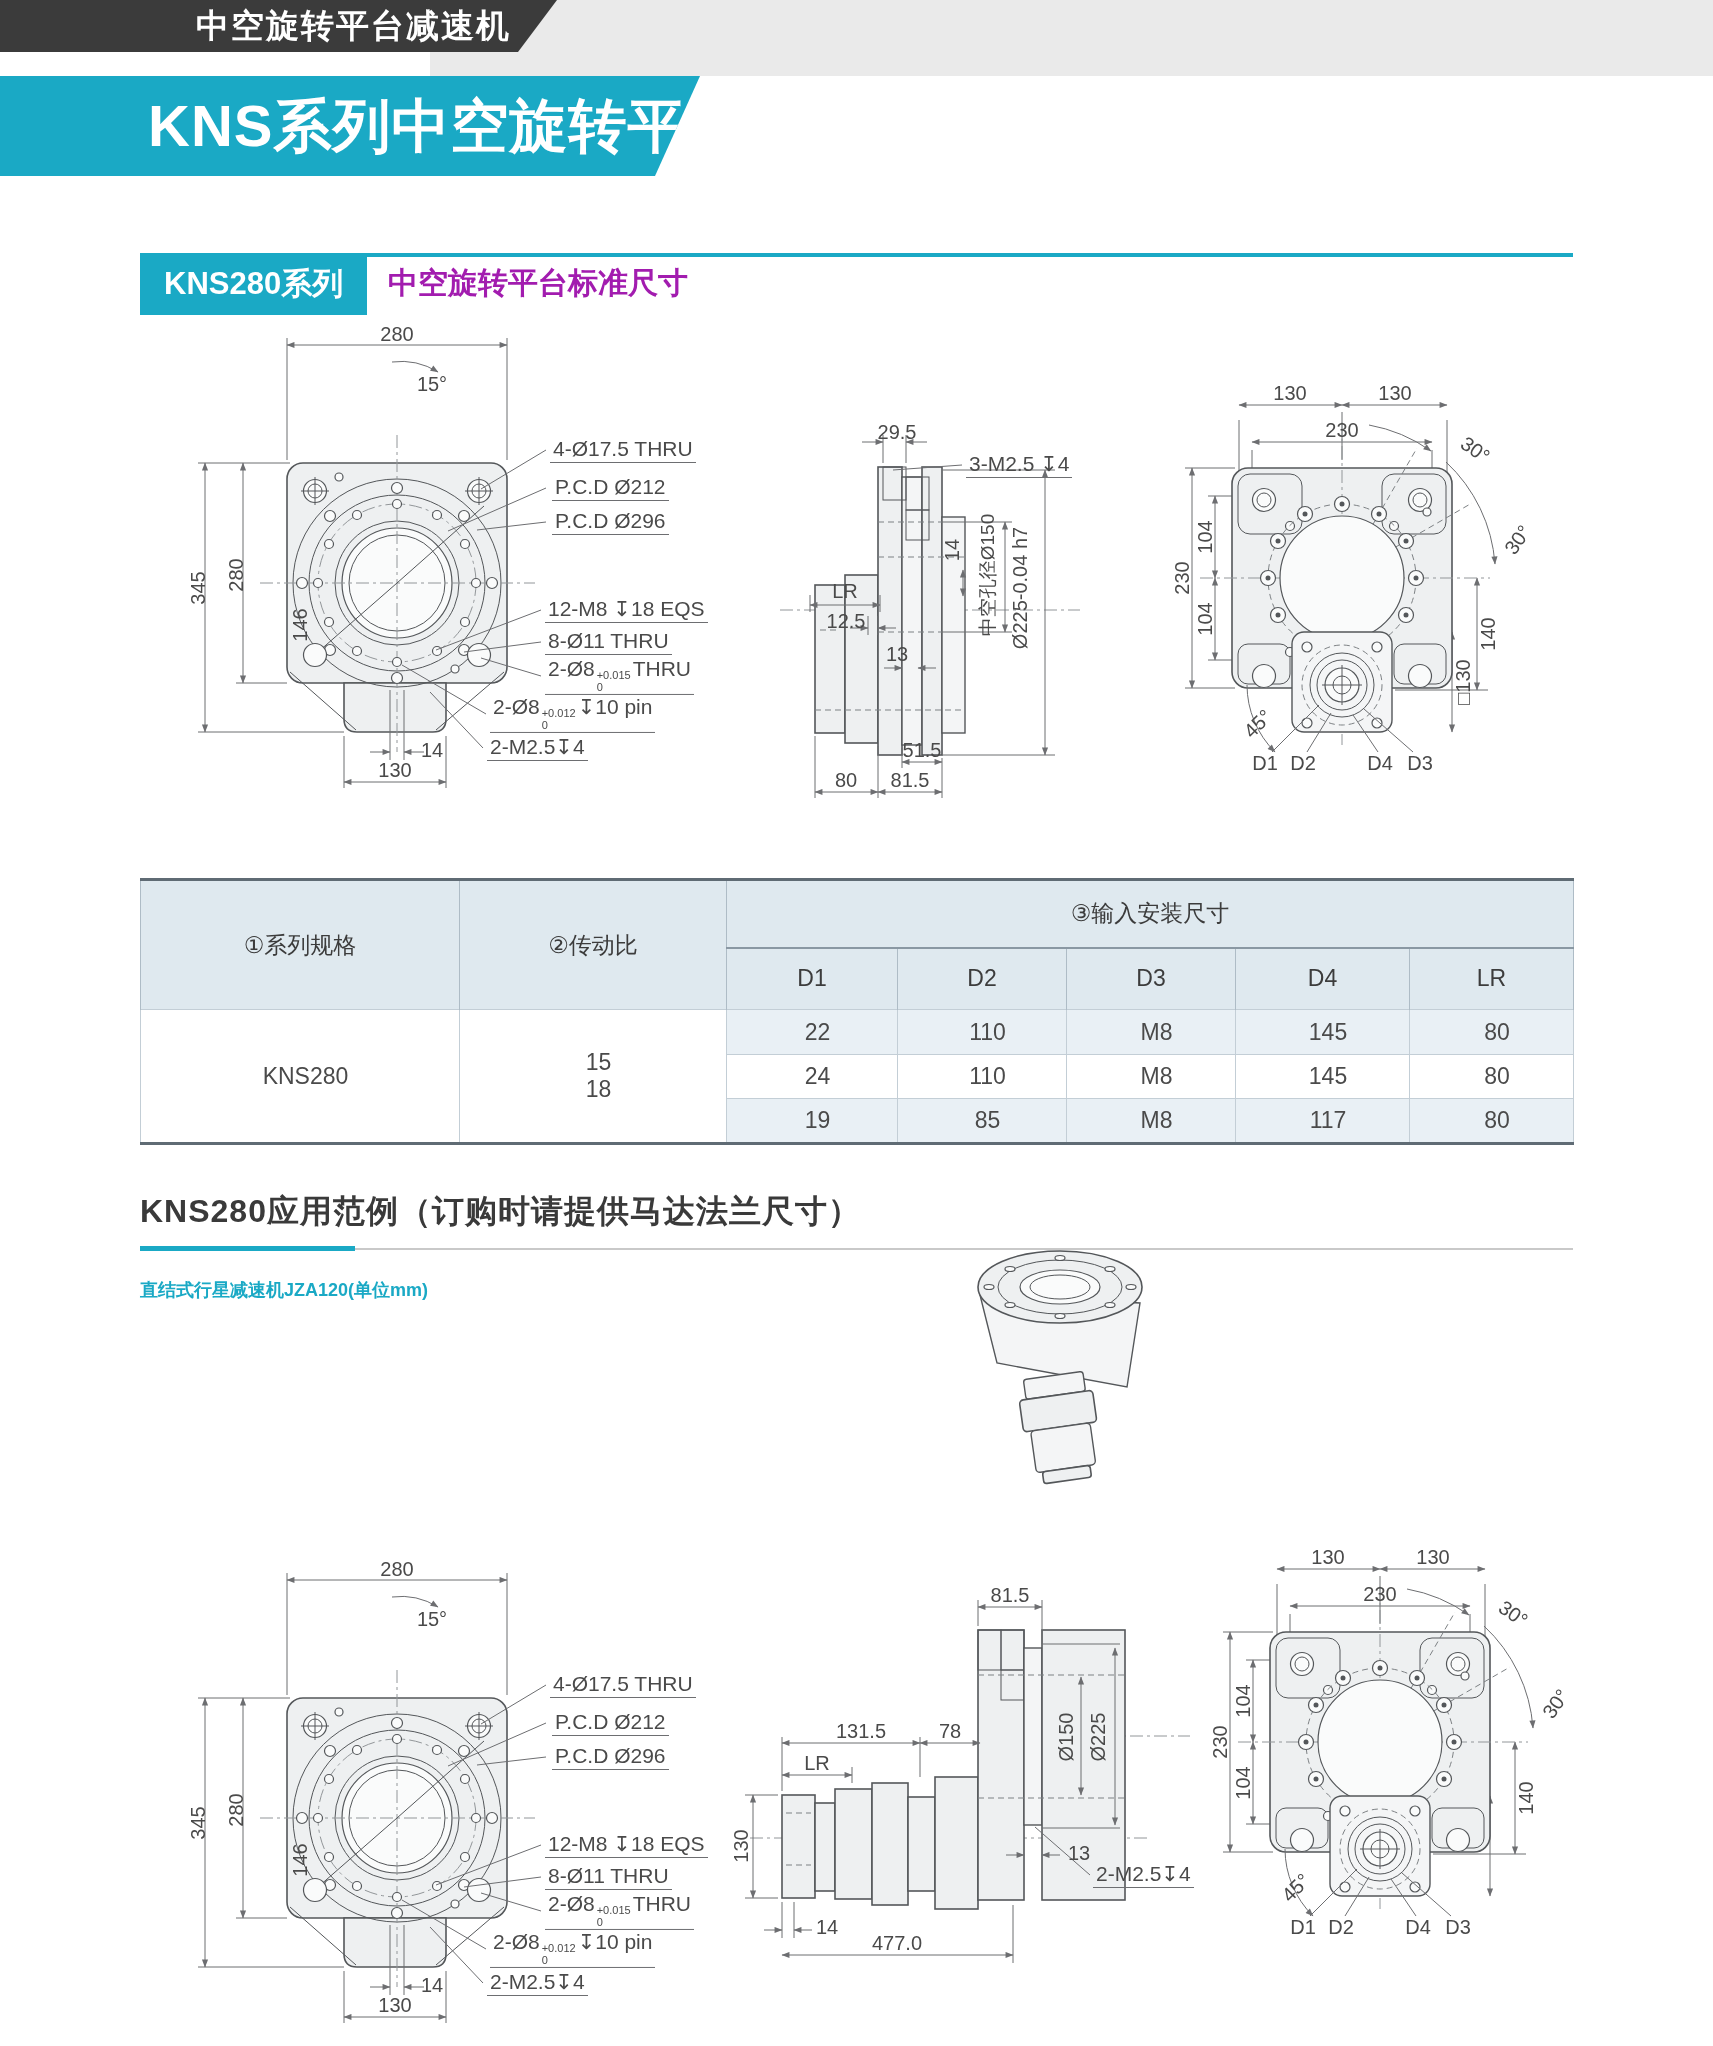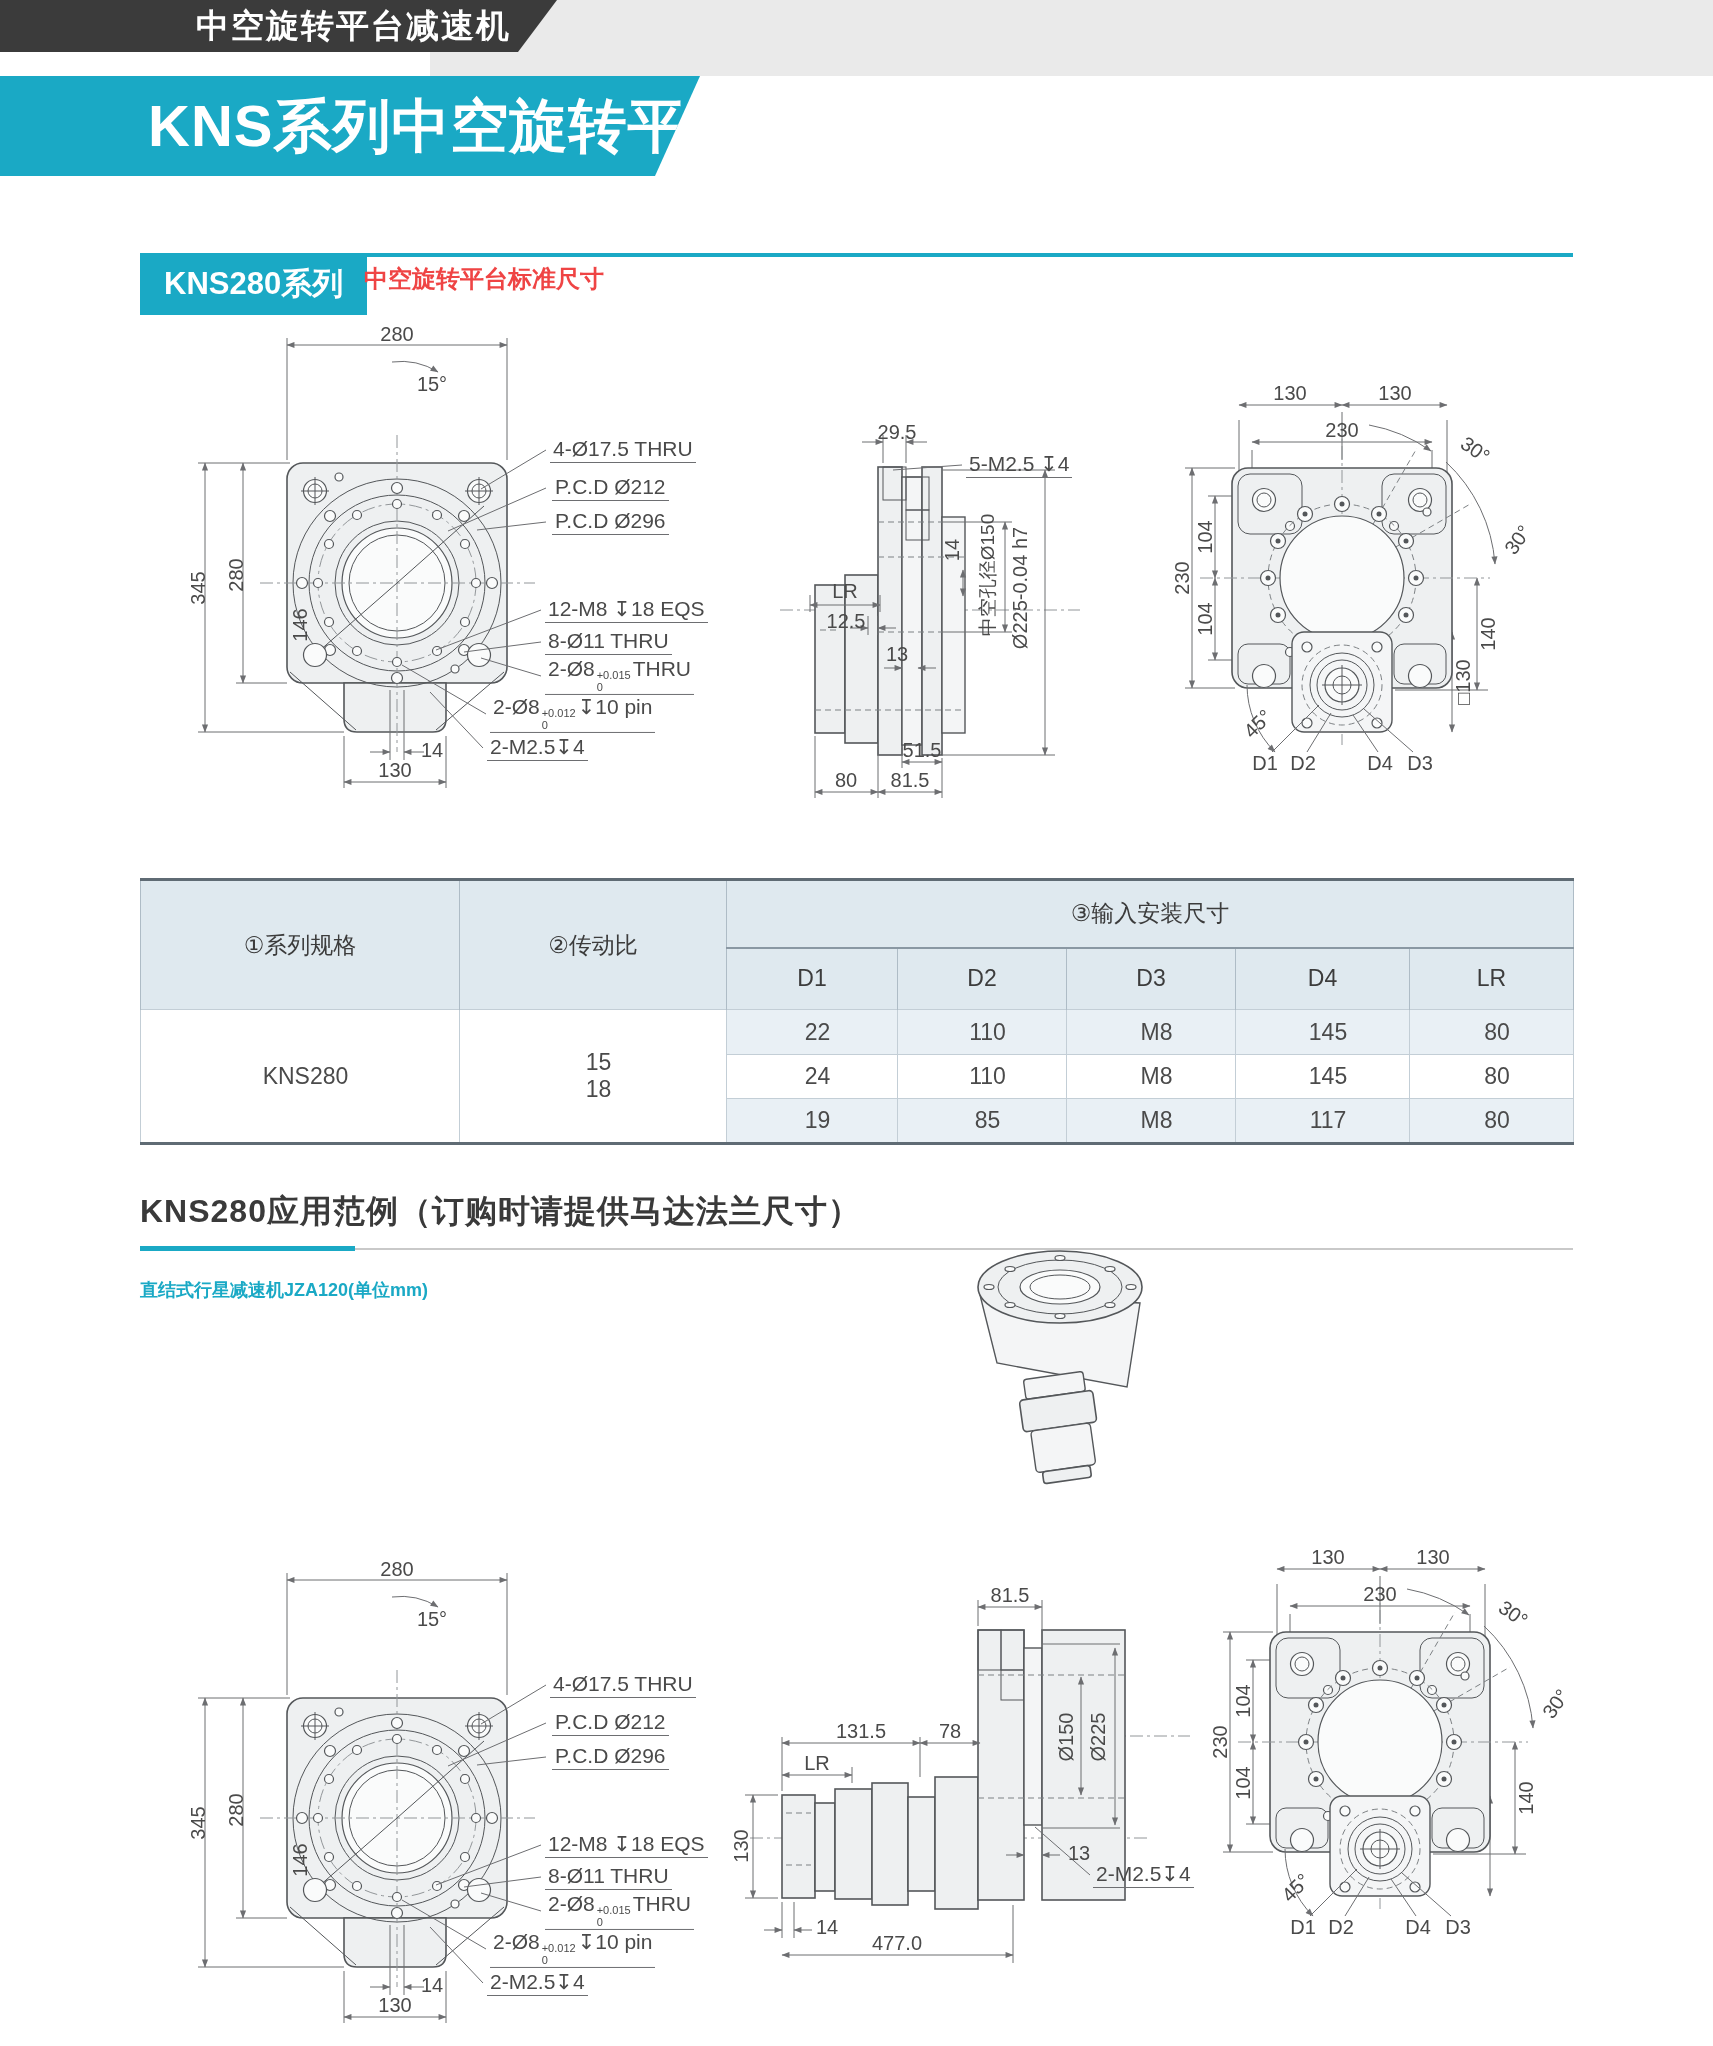--- a/index.html
+++ b/index.html
@@ -7,21 +7,21 @@
   .abs{position:absolute;}
   
   .gray-strip{left:430px;top:0;width:1283px;height:76px;background:#eaeaea;}
   .black-bar{left:0;top:0;width:600px;height:52px;background:#3b3b3b;clip-path:polygon(0 0,557px 0,518px 100%,0 100%);}
   .black-bar span{display:block;line-height:52px;padding-left:196px;color:#fff;font-size:33px;font-weight:bold;letter-spacing:2px;}
   .teal-banner{left:0;top:76px;width:720px;height:100px;background:#1aa9c5;clip-path:polygon(0 0,700px 0,655px 100%,0 100%);}
   .teal-banner span{display:block;line-height:100px;padding-left:148px;color:#fff;font-size:58px;font-weight:bold;letter-spacing:1px;}
   
   .sec-line{left:140px;top:253px;width:1433px;height:4px;background:#1aa9c5;}
   .sec-badge{left:140px;top:253px;height:62px;background:#1aa9c5;color:#fff;font-size:31px;font-weight:bold;line-height:62px;padding:0 24px;}
-  .sec-title{left:364px;top:263px;color:#ef4444;font-size:24px;font-weight:bold;}
+  .sec-title{left:388px;top:263px;color:#a21caf;font-size:30px;font-weight:bold;}
   
   .lbl{position:absolute;font-size:20px;color:#4a4a4a;white-space:nowrap;transform:translate(-50%,-50%);}
   .rot{transform:translate(-50%,-50%) rotate(-90deg);}
   .r32{transform:translate(-50%,-50%) rotate(35deg);}
   .rm58{transform:translate(-50%,-50%) rotate(-55deg);}
   .rm45{transform:translate(-50%,-50%) rotate(-45deg);}
   .ann{position:absolute;font-size:21px;color:#4a4a4a;white-space:nowrap;transform:translateY(-50%);border-bottom:1.5px solid #6d6e71;padding:0 3px 1px 3px;}
   .tol{display:inline-flex;flex-direction:column;font-size:11px;line-height:1.05;vertical-align:-3px;margin:0 2px;}
   
   .out{fill:#eef0f1;stroke:#54575a;stroke-width:1.6;}
@@ -302,21 +302,21 @@
     <line class="dim" x1="302" y1="428" x2="302" y2="448"></line>
       <line class="dim" x1="342" y1="438" x2="342" y2="448"></line>
     <line class="dim dimA" x1="302" y1="442" x2="342" y2="442"></line>
     <line class="dim" x1="215" y1="416" x2="215" y2="478"></line>
       <line class="dim" x1="278" y1="426" x2="278" y2="478"></line>
       <line class="dim" x1="342" y1="448" x2="342" y2="478"></line>
     <line class="dim dimA" x1="215" y1="472" x2="278" y2="472"></line>
       <line class="dim dimA" x1="278" y1="472" x2="342" y2="472"></line>
   </svg>
   <span class="lbl" style="left:297px;top:112px;">29.5</span>
-  <span class="ann" style="left:366px;top:145px;">5-M2.5 ↧4</span>
+  <span class="ann" style="left:366px;top:145px;">3-M2.5 ↧4</span>
   <span class="lbl rot" style="left:352px;top:230px;">14</span>
   <span class="lbl rot" style="left:388px;top:255px;font-size:19px;">中空孔径Ø150</span>
   <span class="lbl rot" style="left:420px;top:268px;">Ø225-0.04 h7</span>
   <span class="lbl" style="left:245px;top:271px;">LR</span>
   <span class="lbl" style="left:246px;top:301px;">12.5</span>
   <span class="lbl" style="left:297px;top:334px;">13</span>
   <span class="lbl" style="left:322px;top:430px;">51.5</span>
   <span class="lbl" style="left:246px;top:460px;">80</span>
   <span class="lbl" style="left:310px;top:460px;">81.5</span>
 </div>

